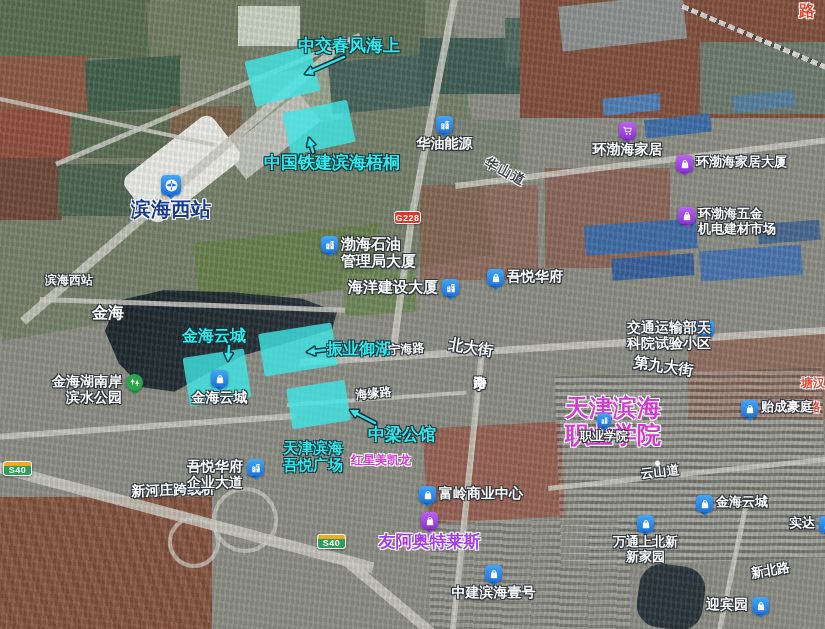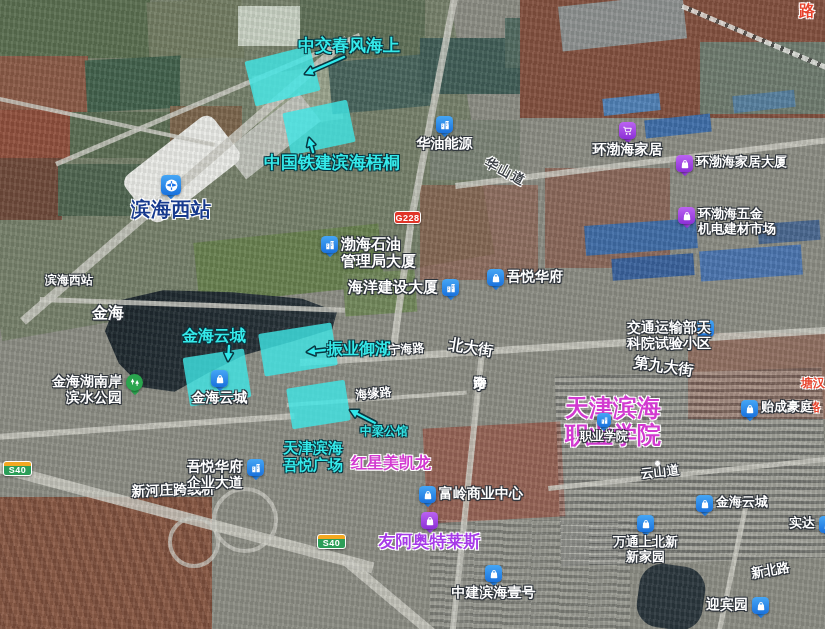--- a/index.html
+++ b/index.html
@@ -377,26 +377,26 @@
       </div>
       <div class="lb halo-d" style="left: 92px; top: 304px; font-size: 16px;">金海</div>
       <div class="lb st-magenta halo-w" style="left: 565px; top: 395px; font-size: 24px;">
         <div style="text-align: left;">天津滨海</div>
         <div style="text-align: left;">职业学院</div>
       </div>
       <div class="lb halo-c" style="left: 283px; top: 440px; font-size: 15px;">
         <div style="text-align: left;">天津滨海</div>
         <div style="text-align: left;">吾悦广场</div>
       </div>
-      <div class="lb st-magenta halo-w" style="left: 351px; top: 454px; font-size: 16px;">红星美凯龙</div>
+      <div class="lb st-magenta halo-w" style="left: 351px; top: 454px; font-size: 12px;">红星美凯龙</div>
       <div class="lb halo-c" style="left: 298px; top: 36px; font-size: 17px;">中交春风海上</div>
       <div class="lb halo-c" style="left: 264px; top: 153px; font-size: 17px;">中国铁建滨海梧桐</div>
       <div class="lb halo-c" style="left: 182px; top: 327px; font-size: 16px;">金海云城</div>
       <div class="lb halo-c" style="left: 327px; top: 340px; font-size: 16px;">振业御湖</div>
-      <div class="lb halo-c" style="left: 360px; top: 425px; font-size: 12px;">中梁公馆</div>
+      <div class="lb halo-c" style="left: 368px; top: 425px; font-size: 17px;">中梁公馆</div>
       <div class="lb st-dark halo-w" style="left: 489px; top: 155px; font-size: 13px; transform: rotate(28deg); letter-spacing: 2px;">华山道</div>
       <div class="lb halo-d" style="left: 388px; top: 344px; font-size: 12px; transform: rotate(-4deg);">宁海路</div>
       <div class="lb halo-d" style="left: 450px; top: 336px; font-size: 15px; transform: rotate(9deg);">北大街</div>
       <div class="lb halo-d" style="left: 635px; top: 354px; font-size: 15px; transform: rotate(8deg);">第九大街</div>
       <div class="lb halo-d vert" style="left: 472px; top: 366px; font-size: 13px;">宁海路</div>
       <div class="lb halo-d" style="left: 355px; top: 389px; font-size: 12px; transform: rotate(-6deg);">海缘路</div>
       <div class="lb halo-d" style="left: 131px; top: 484px; font-size: 14px; transform: rotate(-2deg);">新河庄跨线桥</div>
       <div class="lb halo-d" style="left: 640px; top: 467px; font-size: 13px; transform: rotate(-6deg);">云山道</div>
       <div class="lb halo-d" style="left: 750px; top: 567px; font-size: 13px; transform: rotate(-10deg);">新北路</div>
       <div class="lb halo-d" style="left: 45px; top: 274px; font-size: 12px;">滨海西站</div>

